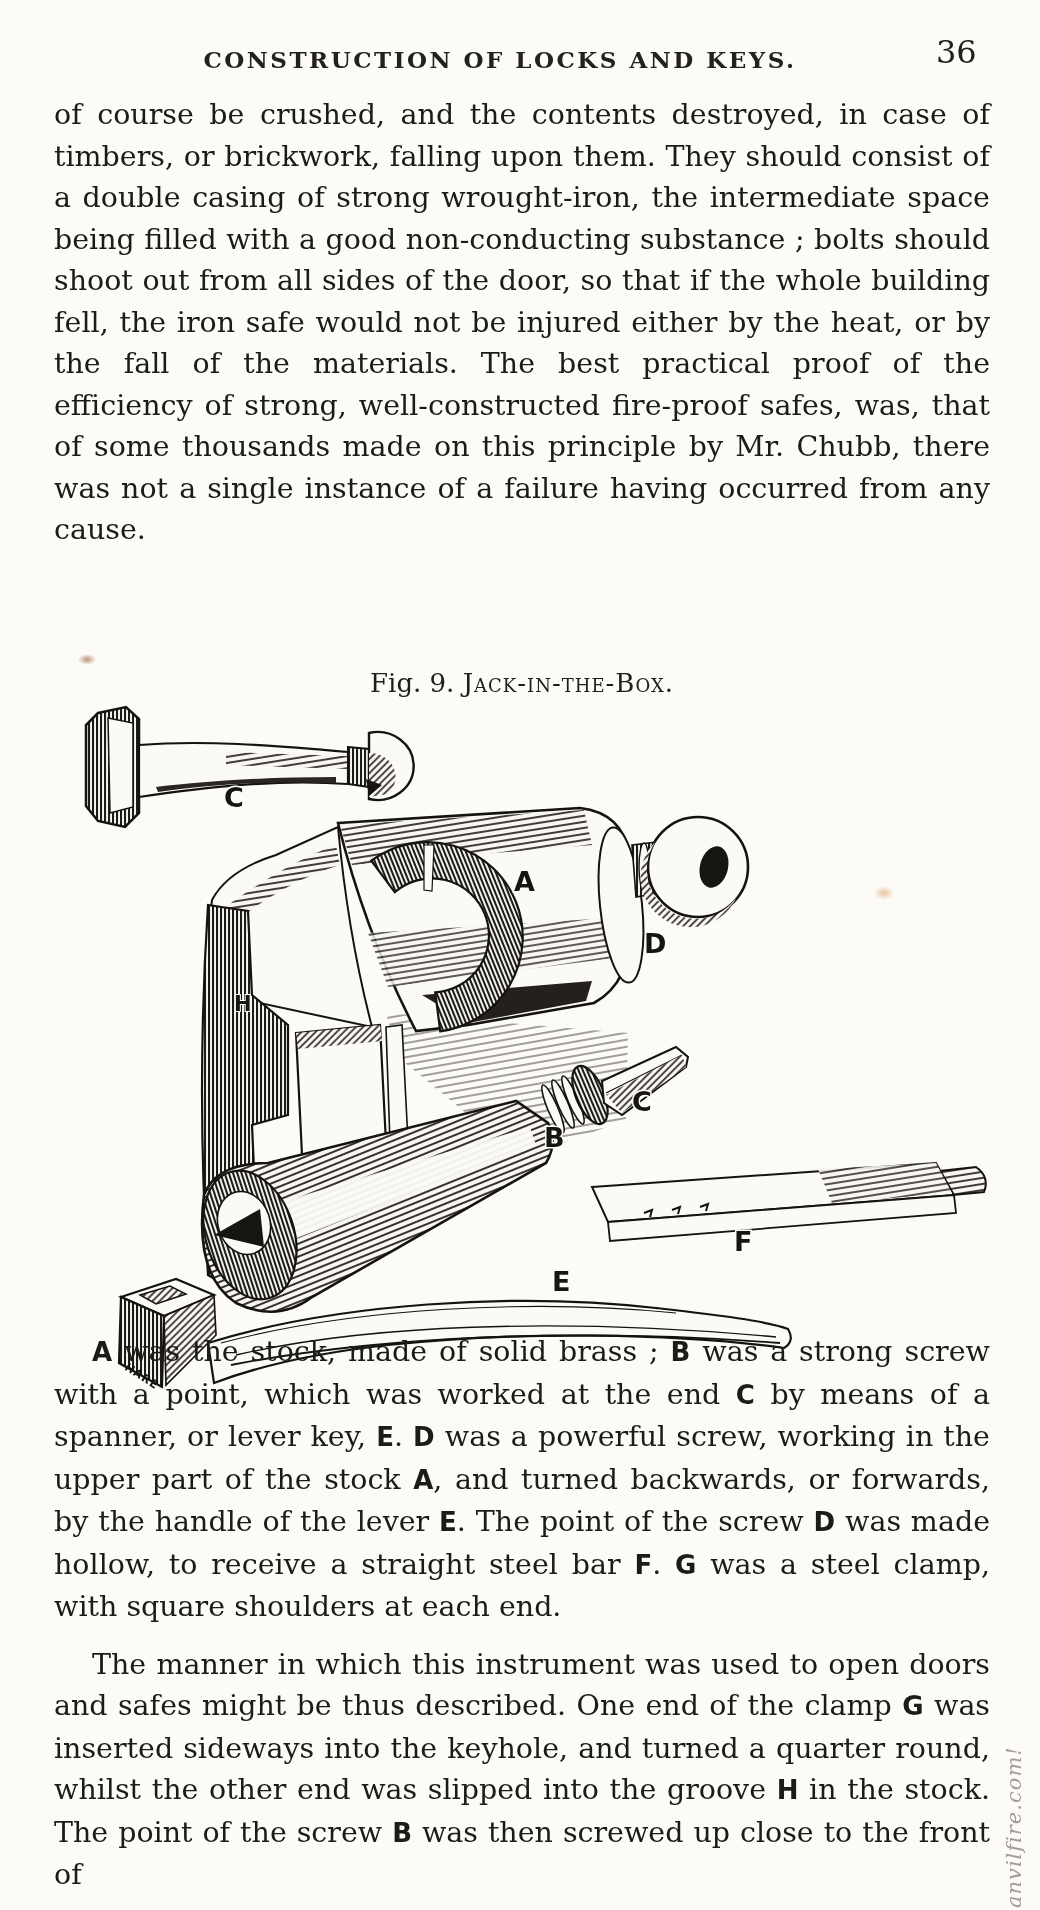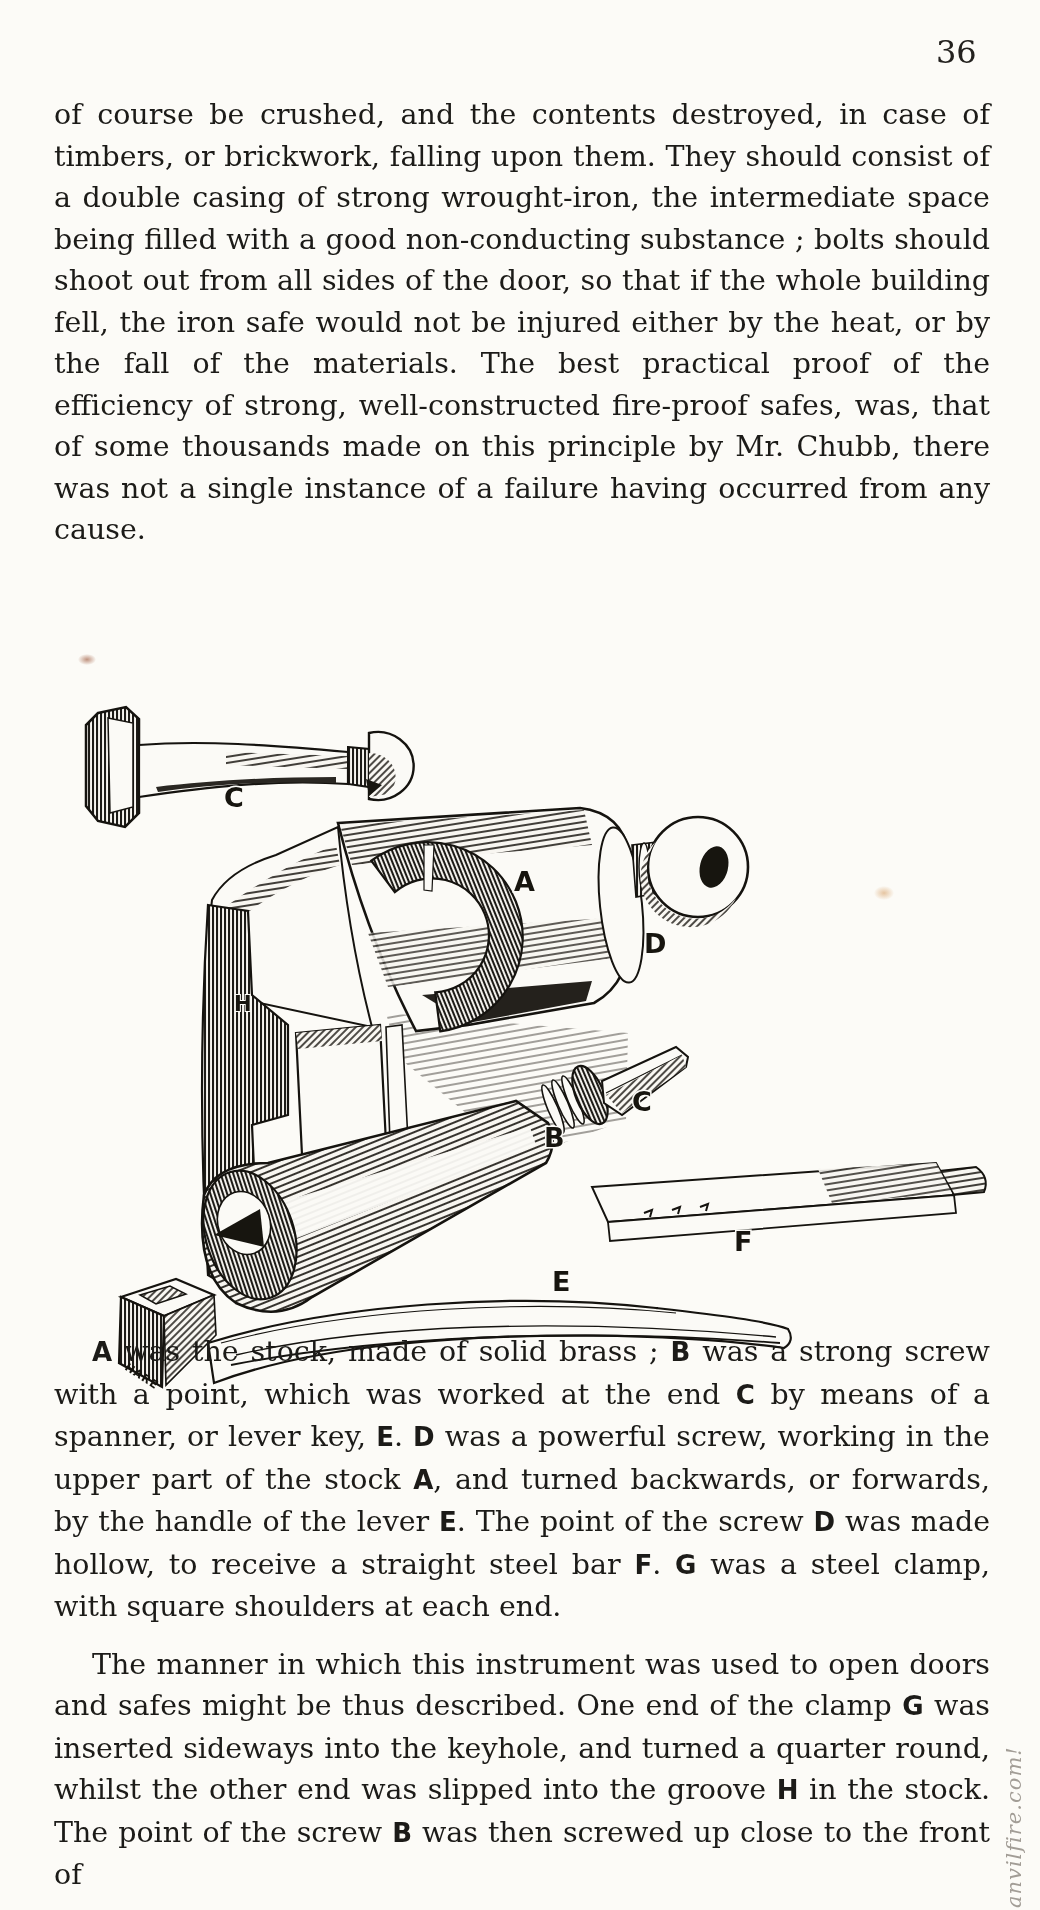--- a/index.html
+++ b/index.html
@@ -37,26 +37,31 @@
     paint-order:stroke;stroke:#fcfbf7;stroke-width:3px;}
   svg text.lbl-sm{font-family:"DejaVu Sans",sans-serif;font-weight:700;font-size:21px;fill:#17150f;
     paint-order:stroke;stroke:#fcfbf7;stroke-width:2px;}
   svg text.sig{font-family:"DejaVu Sans",sans-serif;font-weight:700;font-size:11px;fill:#17150f;letter-spacing:1px;}
 </style>
 </head>
 <body>
 
 <div class="page">
 
+  <div class="running-head">CONSTRUCTION OF LOCKS AND KEYS.</div>
   <div class="page-number">36</div>
 
   <div id="text-top" class="text-col">
     <p><span>of course be crushed, and the contents destroyed, in case of timbers, or brickwork, falling upon them.  They should consist of a double casing of strong wrought-iron, the intermediate space being filled with a good non-conducting substance ; bolts should shoot out from all sides of the door, so that if the whole building fell, the iron safe would not be injured either by the heat, or by the fall of the materials.  The best practical proof of the efficiency of strong, well-constructed fire-proof safes, was, that of some thousands made on this principle by Mr. Chubb, there was not a single instance of a failure having occurred from any cause.</span></p>
   </div>
 
+  <div class="fig-caption">
+    <span>Fig. 9.</span>
+    <span class="sc">Jack-in-the-Box.</span>
+  </div>
 
   <div class="figure-wrap">
     <svg width="970" height="705" viewBox="0 0 970 705">
       <defs>
         <pattern id="pv" width="4" height="4" patternUnits="userSpaceOnUse">
           <rect width="4" height="4" fill="#f7f5f0"></rect>
           <line x1="1" y1="0" x2="1" y2="4" stroke="#1d1b17" stroke-width="2.1"></line>
         </pattern>
         <pattern id="ph" width="5" height="5" patternUnits="userSpaceOnUse" patternTransform="rotate(45)">
           <rect width="5" height="5" fill="#faf8f3"></rect>

